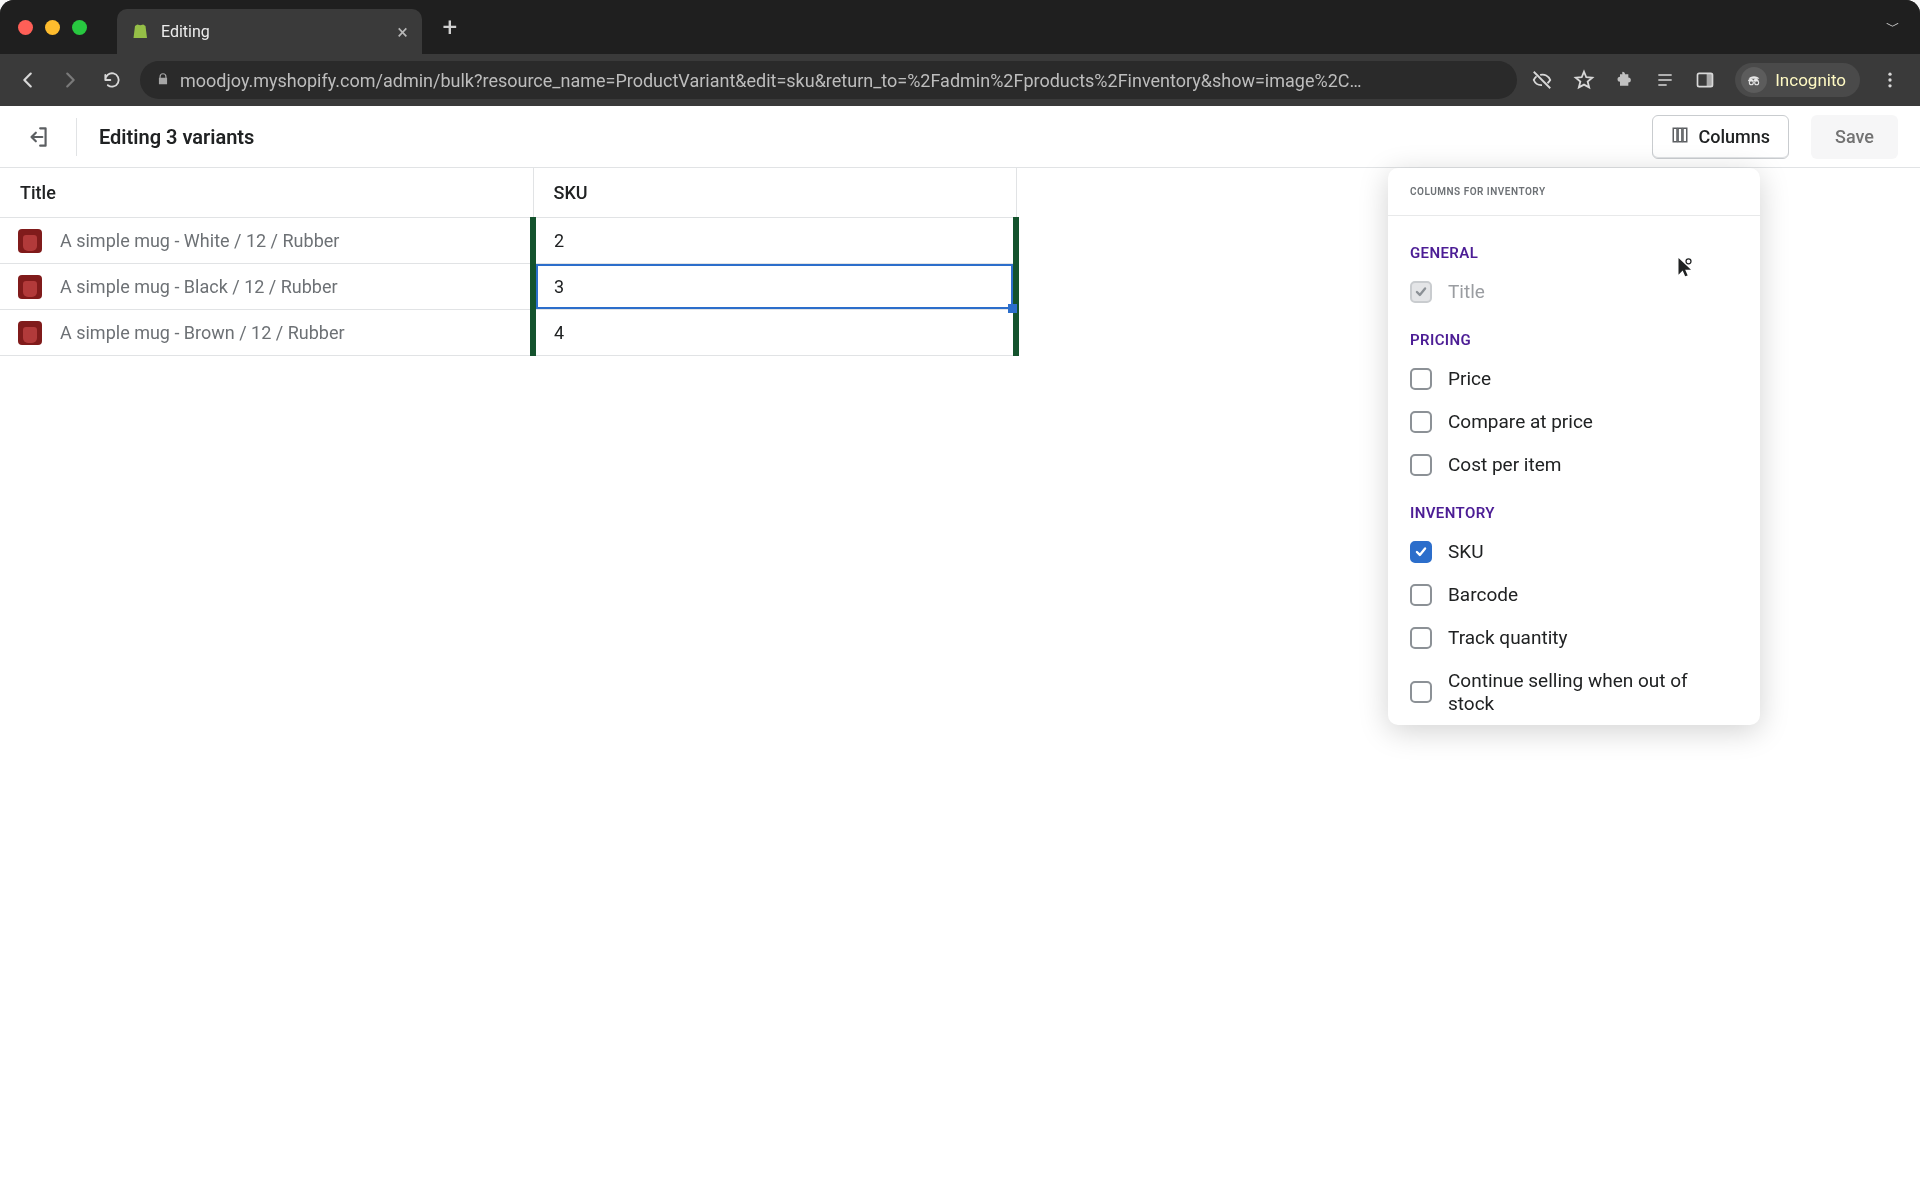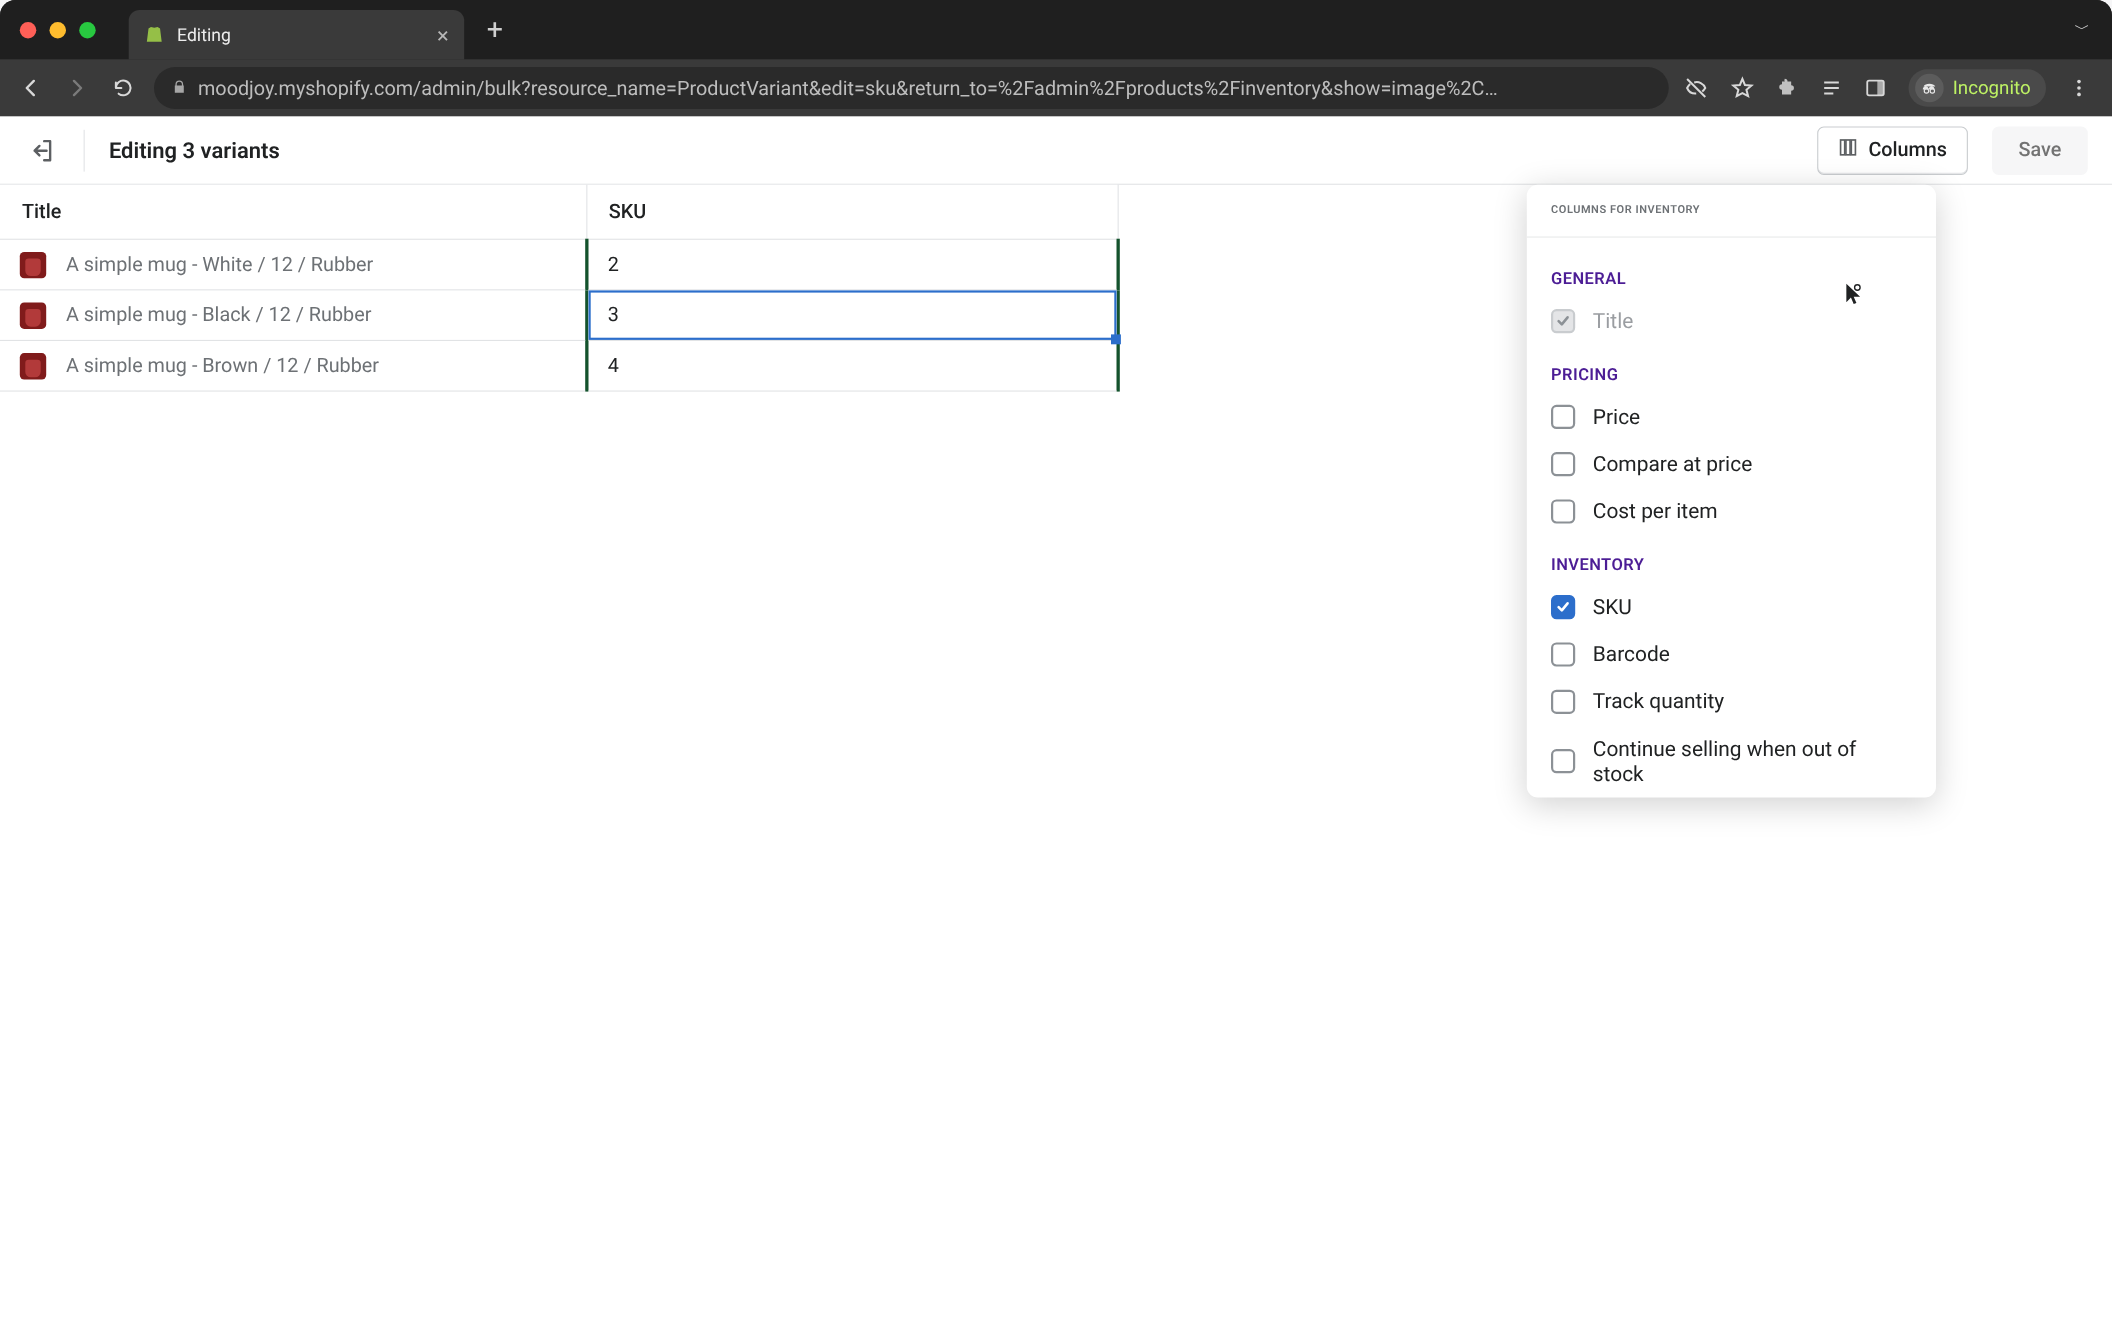--- a/index.html
+++ b/index.html
@@ -136,21 +136,21 @@
     display: inline-flex;
     align-items: center;
   }
   .incognito-badge {
     display: flex;
     align-items: center;
     gap: 8px;
     background: #4a4a4a;
     padding: 4px 14px 4px 6px;
     border-radius: 20px;
-    color: #bef264;
+    color: #fef9c3;
     font-size: 17px;
   }
   .incognito-badge .hat {
     width: 26px; height: 26px; border-radius: 50%;
     background: #5c5c5c;
     display: inline-flex; align-items: center; justify-content: center;
     font-size: 15px;
   }
 
   
@@ -231,21 +231,21 @@
     padding: 14px 20px;
     border-bottom: 1px solid #e1e3e5;
     border-right: 1px solid #e1e3e5;
     background: #fff;
   }
   table.editor td {
     font-size: 18px;
     color: #6d7175;
     padding: 0;
     border-bottom: 1px solid #e1e3e5;
-    border-right: 3px solid #14532d;
+    border-right: 6px solid #14532d;
     height: 46px;
     background: #fff;
   }
   .title-cell {
     display: flex;
     align-items: center;
     gap: 18px;
     padding: 0 18px;
     height: 100%;
   }

